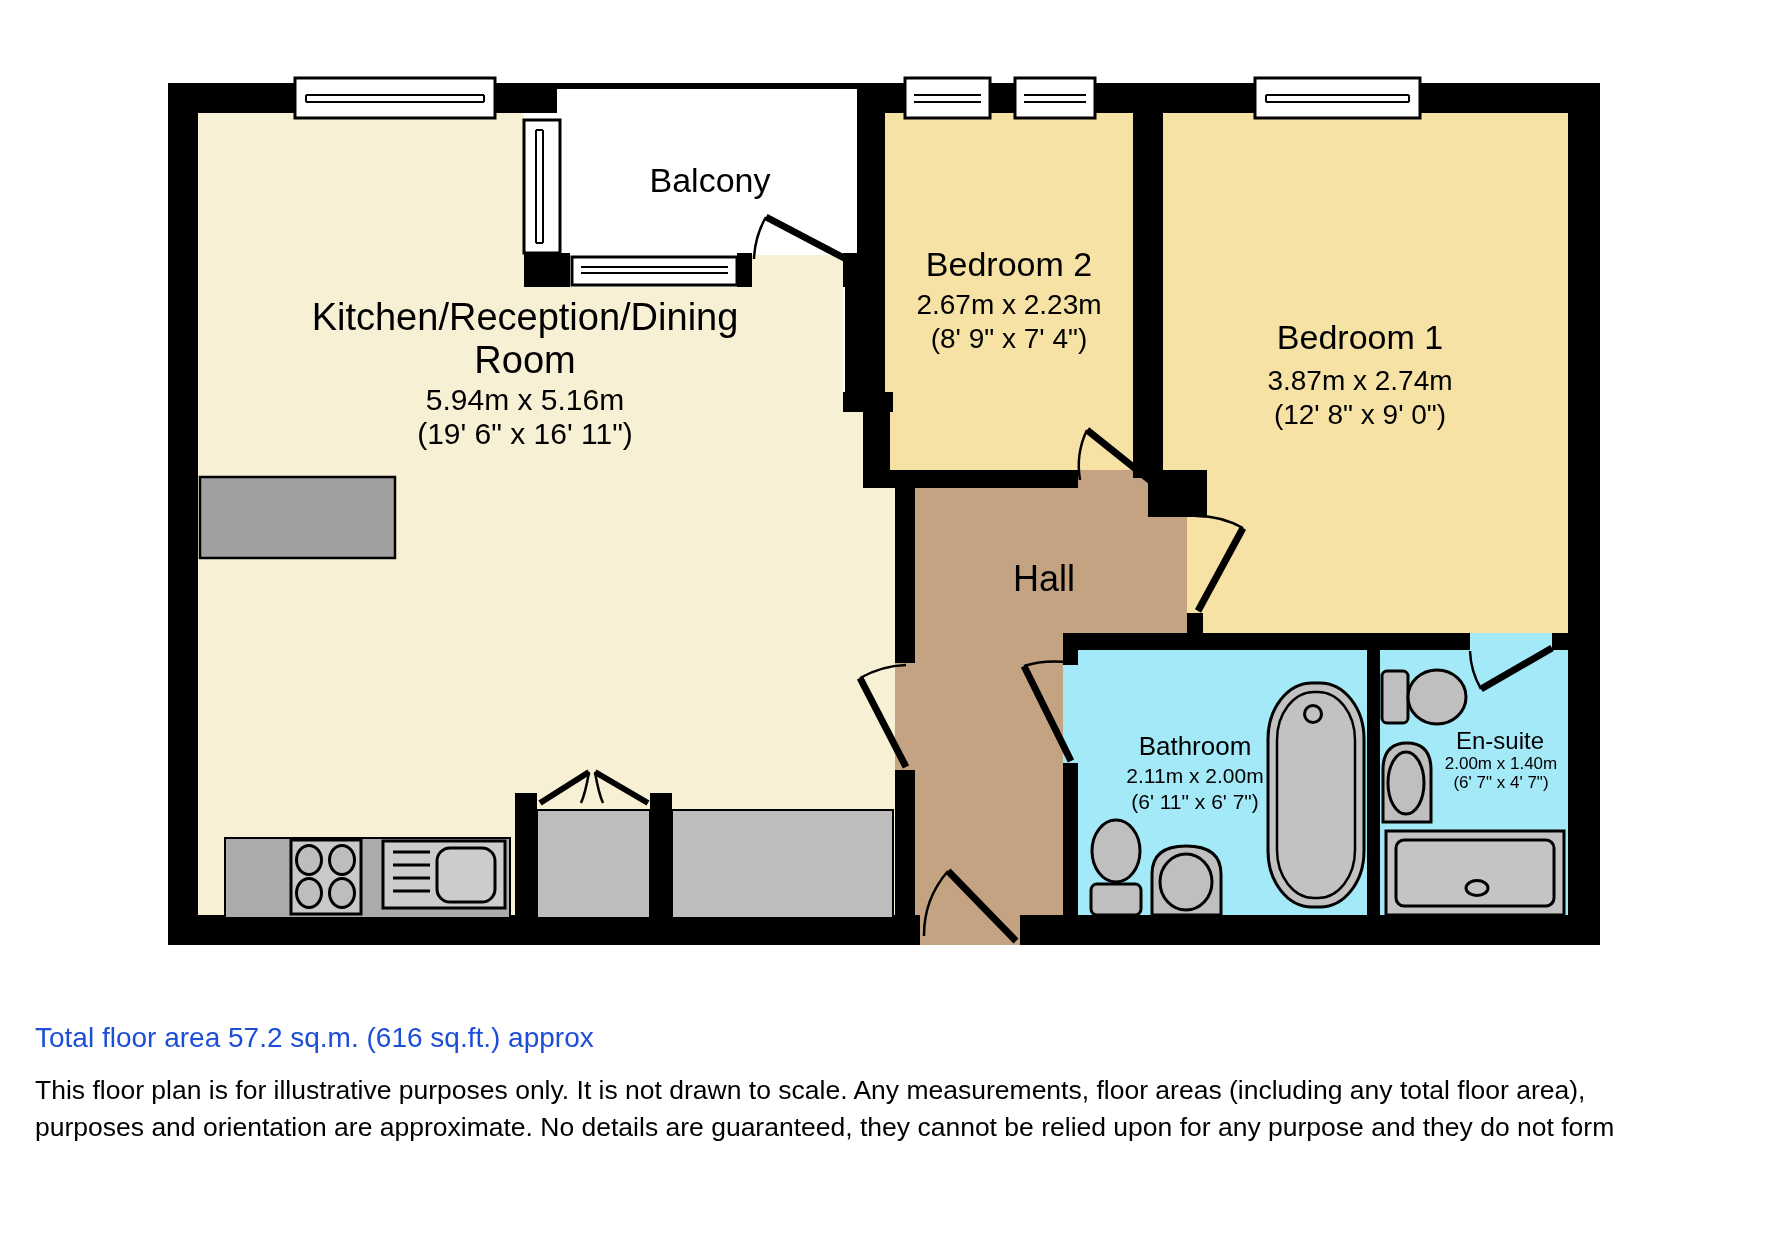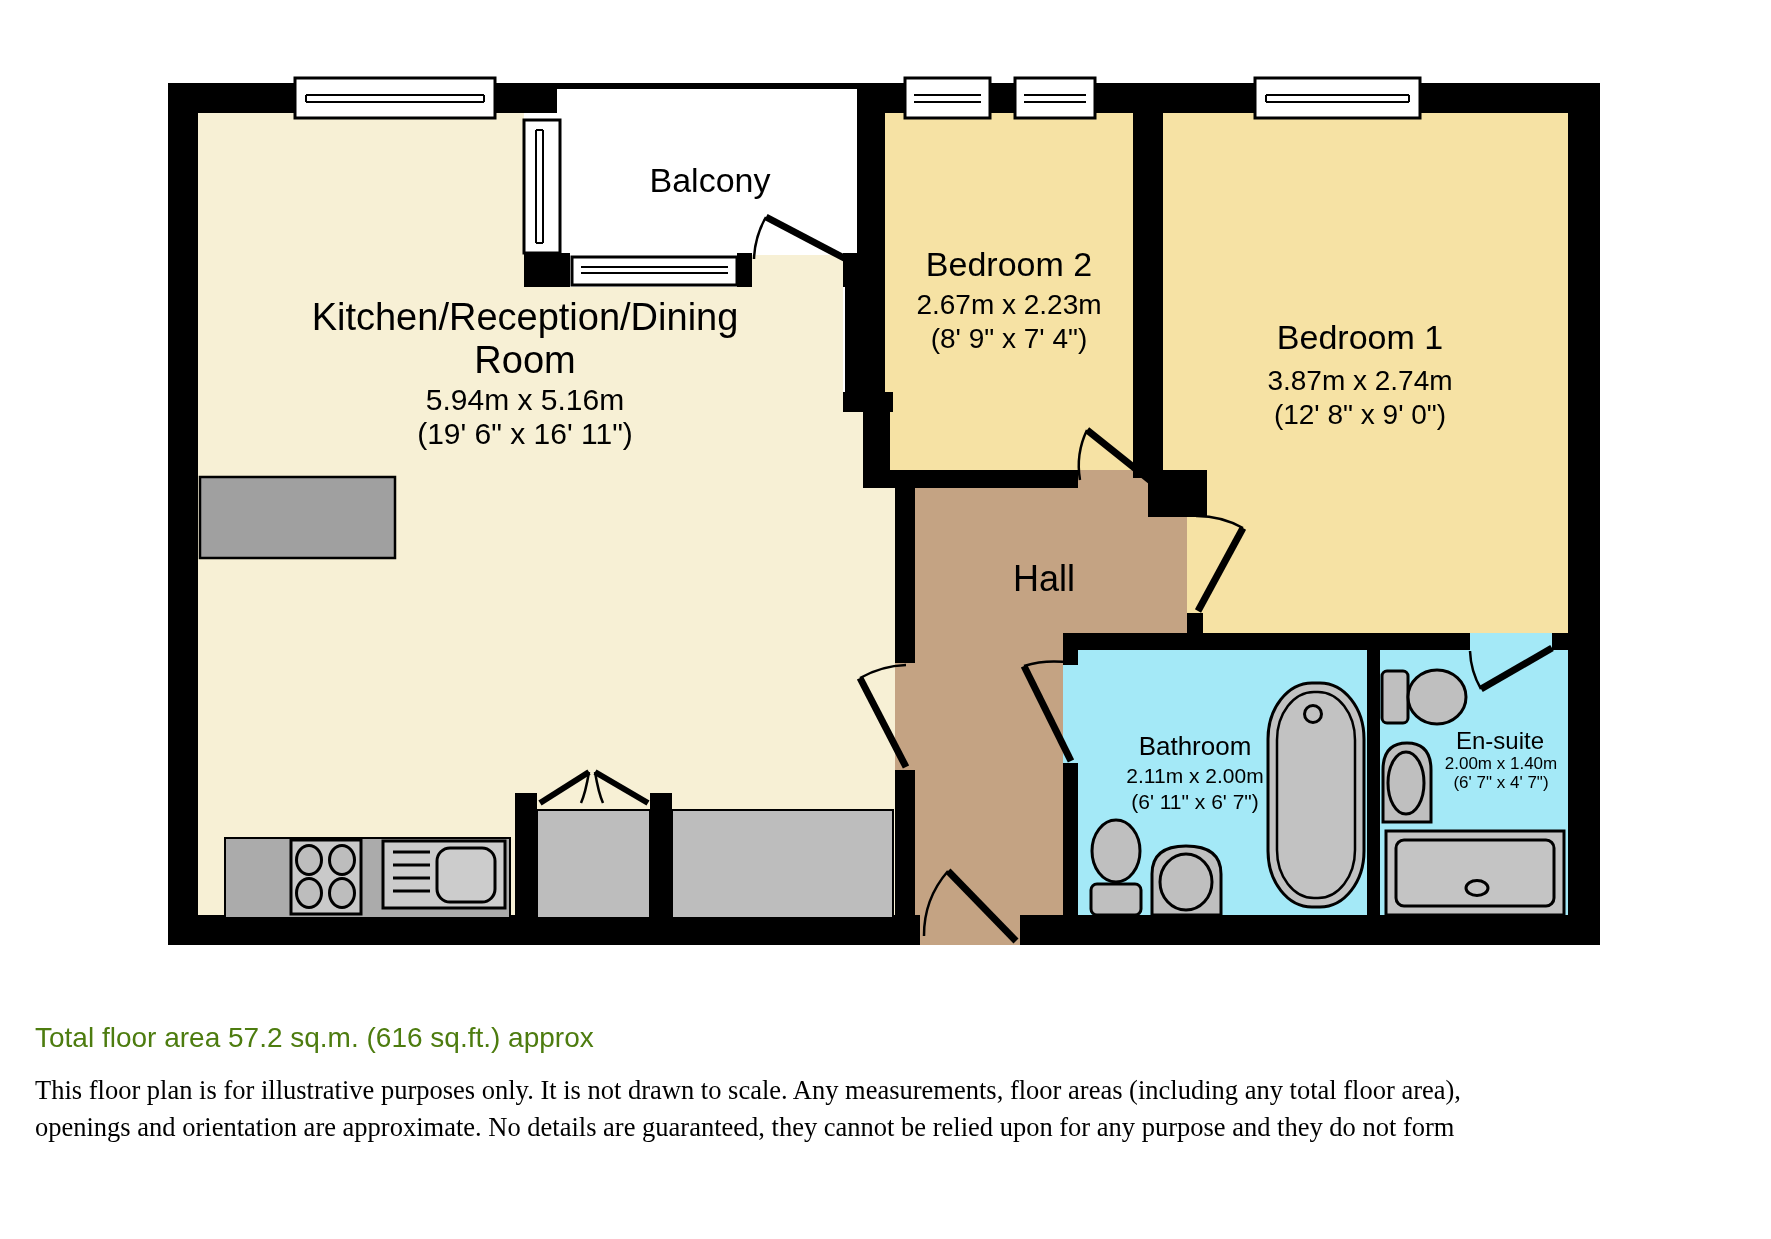--- a/index.html
+++ b/index.html
@@ -9,22 +9,22 @@
   .room-name-lg{font-size:38px;}
   .room-name{font-size:34px;}
   .room-dims{font-size:30px;}
   .room-dims-sm{font-size:28px;}
   .hall-name{font-size:36px;}
   .bath-name{font-size:26px;}
   .bath-dims{font-size:21px;}
   .ens-name{font-size:24px;}
   .ens-dims{font-size:17px;}
   .mid{text-anchor:middle;}
-  .footer-area{position:absolute;left:35px;top:1022px;font-size:28px;color:#4d7c0f;white-space:nowrap;}
-  .footer-disclaimer{position:absolute;left:35px;top:1072px;font-size:26.5px;line-height:37px;color:#000;font-family:Liberation Serif, serif;}
+  .footer-area{position:absolute;left:35px;top:1022px;font-size:28px;color:#1d4ed8;white-space:nowrap;}
+  .footer-disclaimer{position:absolute;left:35px;top:1072px;font-size:26.5px;line-height:37px;color:#000;}
   .footer-disclaimer div{white-space:nowrap;}
 </style>
 </head>
 <body>
 
 <svg id="plan-svg" width="1771" height="1239" viewBox="0 0 1771 1239" xmlns="http://www.w3.org/2000/svg">
 
   <g>
     <path d="M198,113 L524,113 L524,287 L843,287 L843,412 L863,412 L863,470 L895,470 L895,918 L198,918 Z" fill="#F7F0D5"></path>
     <rect x="557" y="89" width="300" height="166" fill="#FFFFFF"></rect>
@@ -220,14 +220,14 @@
 
     <text class="ens-name mid" x="1500" y="749">En-suite</text>
     <text class="ens-dims mid" x="1501" y="769">2.00m x 1.40m</text>
     <text class="ens-dims mid" x="1501" y="788">(6' 7" x 4' 7")</text>
   </g>
 </svg>
 
 <div class="footer-area">Total floor area 57.2 sq.m. (616 sq.ft.) approx</div>
 <div class="footer-disclaimer">
   <div>This floor plan is for illustrative purposes only. It is not drawn to scale. Any measurements, floor areas (including any total floor area),</div>
-  <div>openings and orientation are approximate. No details are guaranteed, they cannot be relied upon for any purpose and they do not form</div>
+  <div>purposes and orientation are approximate. No details are guaranteed, they cannot be relied upon for any purpose and they do not form</div>
 </div>
 
 </body></html>

